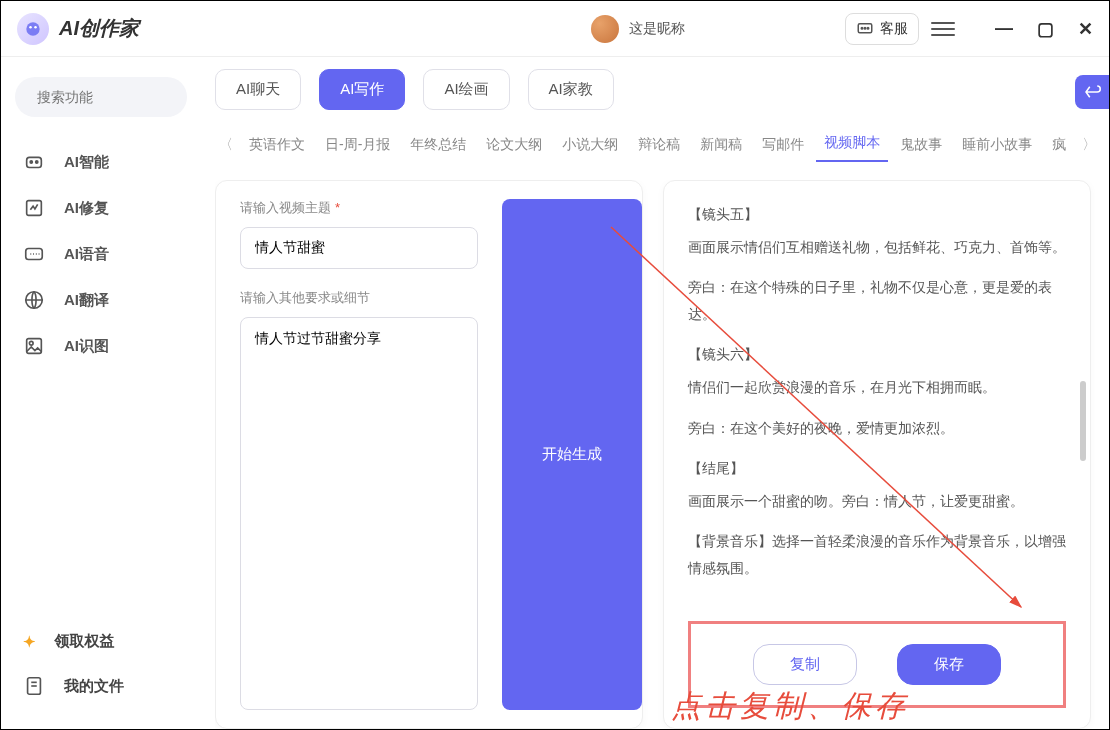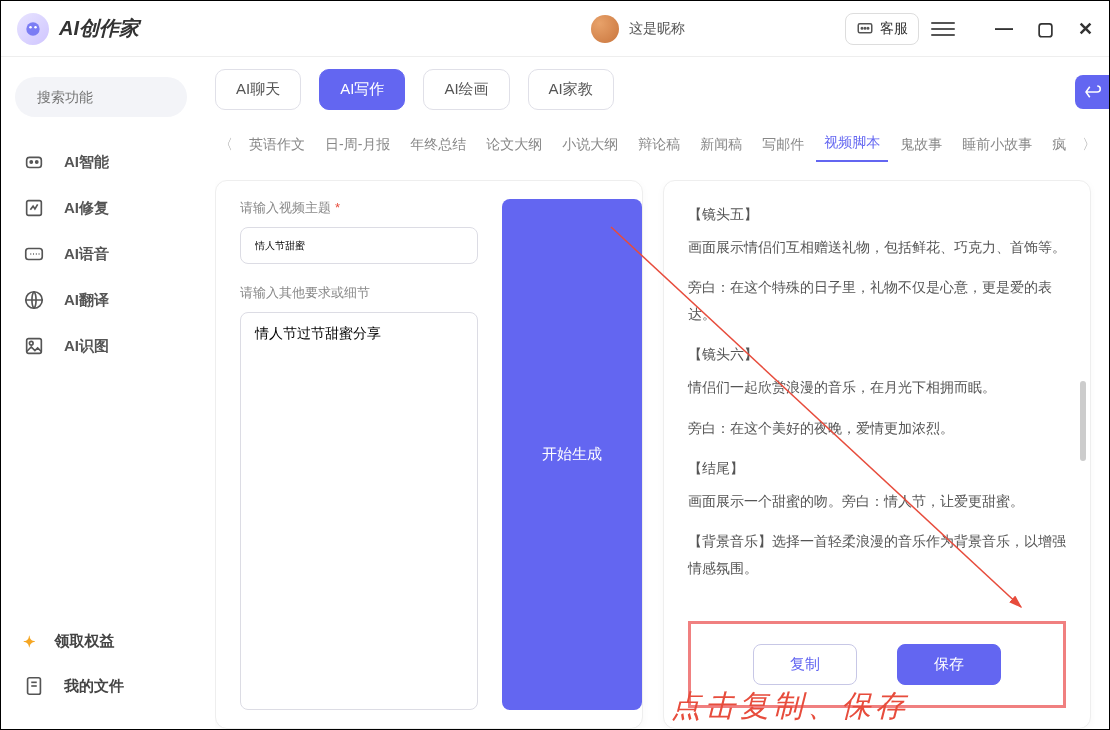--- a/index.html
+++ b/index.html
@@ -37,27 +37,27 @@
 .cat-chevron { color:#aaa; padding:4px; cursor:pointer; font-size:14px; user-select:none; }
 .cat-item { padding:6px 8px; cursor:pointer; white-space:nowrap; }
 .cat-item.active { color:#6366f1; border-bottom:2px solid #6366f1; padding-bottom:8px; }
 .workspace { flex:1; display:flex; gap:20px; overflow:hidden; padding-right:4px; }
 .panel { background:#fff; border-radius:12px; border:1px solid #eee; box-shadow:0 2px 8px rgba(0,0,0,0.03); display:flex; flex-direction:row; overflow:hidden; }
 .panel-left { flex:1; padding:0; }
 .panel-right { flex:1; padding:0; position:relative; }
 .form-body { padding: 18px 24px; flex:1; display:flex; flex-direction:column; }
 .form-label { color:#888; font-size:13px; margin-bottom:10px; }
 .req { color:#e74c3c; margin-left:4px; }
-.input-box { border:1px solid #dcdce4; border-radius:8px; padding:12px 14px; font-size:10px; margin-bottom:20px; outline:none; width:100%; }
+.input-box { border:1px solid #dcdce4; border-radius:8px; padding:12px 14px; font-size:14px; margin-bottom:20px; outline:none; width:100%; }
 .textarea-box { border:1px solid #dcdce4; border-radius:8px; padding:12px 14px; font-size:14px; outline:none; width:100%; flex:1; resize:none; font-family:inherit; min-height:260px; }
 .gen-btn-wrap { display:flex; justify-content:center; padding:18px 0; }
 .gen-btn { background:#6366f1; color:#fff; border:none; border-radius:8px; padding:12px 40px; font-size:15px; cursor:pointer; }
 .output-body { padding:20px 24px; flex:1; overflow:auto; color:#555; line-height:1.9; font-size:14px; }
 .output-actions { position:absolute; bottom:20px; left:24px; right:24px; display:flex; justify-content:center; gap:40px; padding:20px; border:3px solid #f08080; }
-.out-btn { padding:10px 36px; border-radius:8px; font-size:15px; cursor:pointer; }
+.out-btn { padding:10px 36px; border-radius:16px; font-size:15px; cursor:pointer; }
 .out-btn.copy { background:#fff; border:1px solid #c7c7e6; color:#6366f1; }
 .out-btn.save { background:#6366f1; border:1px solid #6366f1; color:#fff; }
 .annotation-arrow { position:absolute; pointer-events:none; }
 .annotation-text { position:absolute; color:#e74c3c; font-size:30px; font-style:italic; font-family: "KaiTi","STKaiti",serif; pointer-events:none; letter-spacing:4px; }
 .scroll-indicator { position:absolute; right:4px; top:200px; width:6px; height:80px; background:#ccc; border-radius:3px; }
 .output-body p { margin-bottom:6px; }
 .output-body .blk { margin-bottom:14px; }
 </style>
 </head>
 <body>

